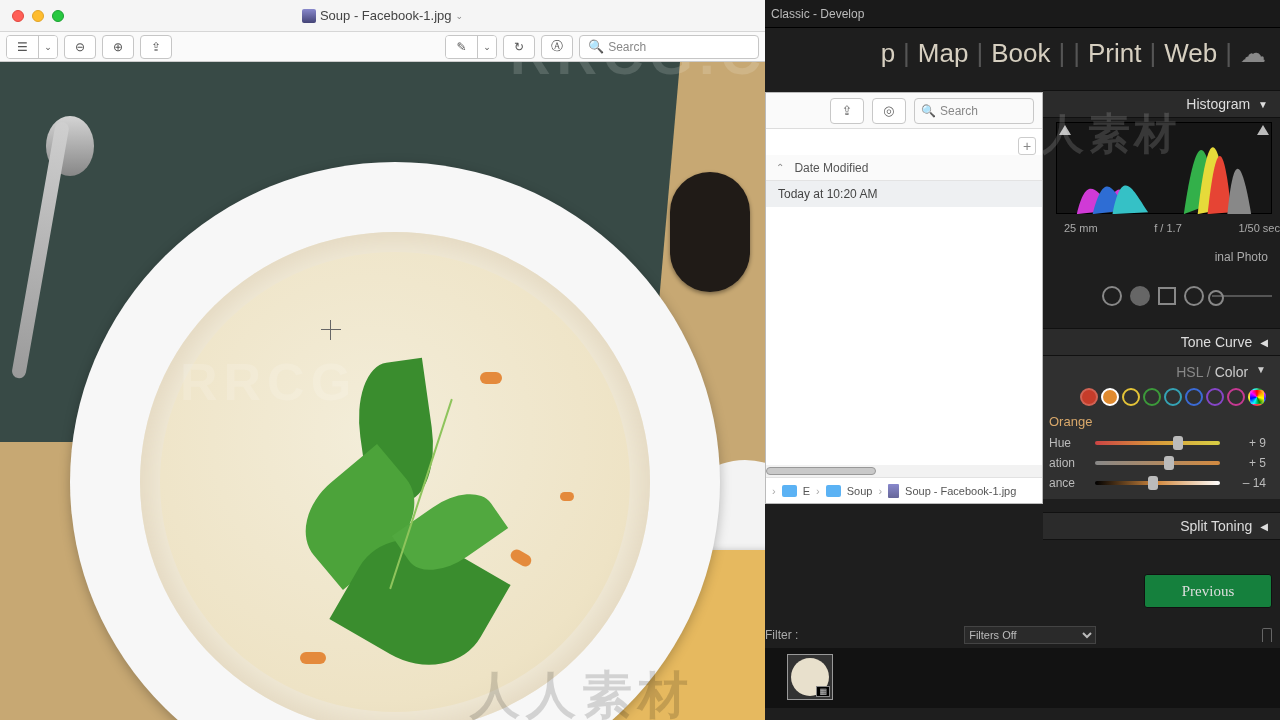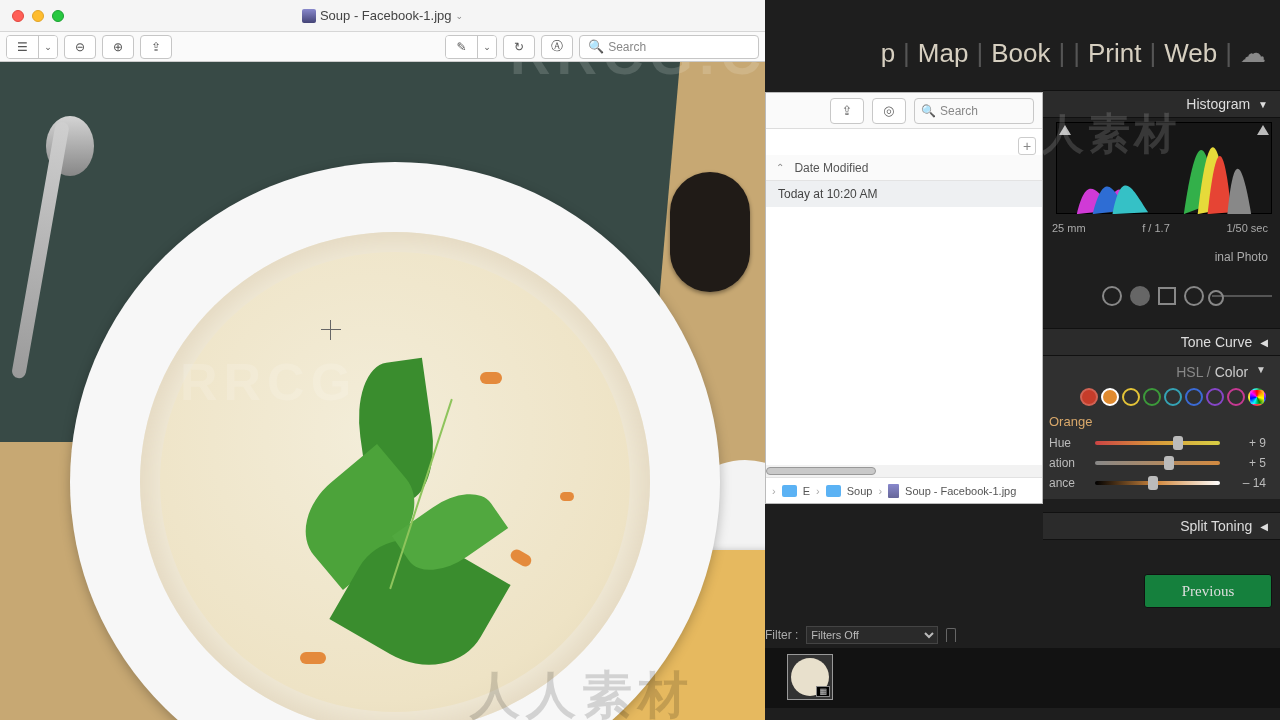--- a/index.html
+++ b/index.html
@@ -68,21 +68,21 @@
   .lr-nav{position:absolute;right:10px;top:38px;display:flex;align-items:center;color:#d6cfc0;font-size:26px;font-family:"Times New Roman",serif;letter-spacing:0;}
   .lr-nav span{padding:0 4px;}
   .lr-nav .sep{color:#555;}
   .panel-head{height:28px;display:flex;align-items:center;justify-content:flex-end;padding-right:12px;background:#2b2b2b;border-top:1px solid #111;border-bottom:1px solid #111;font-size:14px;color:#ddd;}
   .tri{display:inline-block;margin-left:8px;font-size:10px;}
   .histo{position:absolute;right:8px;top:122px;width:216px;height:92px;background:#161616;border:1px solid #000;}
   .histo .corner{position:absolute;width:0;height:0;border-left:6px solid transparent;border-right:6px solid transparent;border-bottom:10px solid #bbb;}
   .histo .cL{left:2px;top:2px;}
   .histo .cR{right:2px;top:2px;}
   .histo-svg{position:absolute;inset:0;}
-  .histo-cap{position:absolute;right:12px;top:222px;width:216px;display:flex;justify-content:space-between;font-size:11px;color:#aaa;}
+  .histo-cap{position:absolute;right:0;top:222px;width:216px;display:flex;justify-content:space-between;font-size:11px;color:#aaa;}
   .origphoto{position:absolute;right:12px;top:250px;font-size:12px;color:#aaa;}
   .profile-row{position:absolute;right:8px;top:282px;width:216px;height:28px;display:flex;align-items:center;gap:8px;justify-content:flex-end;}
   .pf-circle{width:20px;height:20px;border:2px solid #888;border-radius:50%;}
   .pf-circle.solid{background:#666;border-color:#666;}
   .pf-square{width:18px;height:18px;border:2px solid #888;}
   .pf-slider{width:60px;height:2px;background:#555;position:relative;}
   .pf-slider::before{content:"";position:absolute;left:-4px;top:-5px;width:12px;height:12px;border:2px solid #888;border-radius:50%;}
 
   .hsl-panel{position:absolute;right:0;top:356px;left:278px;background:#303030;padding:8px 14px 6px 6px;}
   .hsl-head{display:flex;justify-content:flex-end;color:#ccc;font-size:14px;}
@@ -102,37 +102,38 @@
   .slider-row .sat-t{background:linear-gradient(90deg,#888,#d38a40);}
   .slider-row .lum-t{background:linear-gradient(90deg,#000,#d38a40,#fff);}
   .slider-row .knob{position:absolute;top:-5px;width:10px;height:14px;background:#bbb;border-radius:3px;}
   .slider-row .val{width:40px;text-align:right;}
   
   .split-head{position:absolute;right:0;top:512px;left:278px;}
   .softproof{position:absolute;left:0;top:574px;width:990px;}
   .softproof .bar{position:absolute;right:300px;top:0;height:34px;display:flex;align-items:center;background:#2c2c2c;color:#bbb;font-size:13px;padding:0 12px;border:1px solid #111;border-radius:3px;}
   .two-btn{position:absolute;right:8px;top:574px;display:flex;gap:6px;}
   .lr-btn{background:#15803d;color:#ddd;border:1px solid #111;border-radius:3px;font-size:15px;height:34px;width:128px;display:flex;align-items:center;justify-content:center;font-family:Georgia,serif;}
-  .filter-bar{position:absolute;right:8px;top:624px;left:0;height:22px;display:flex;align-items:center;justify-content:flex-start;gap:8px;font-size:12px;color:#aaa;}
+  .filter-bar{position:absolute;right:8px;top:624px;left:0;height:22px;display:flex;align-items:center;justify-content:space-between;gap:24px;font-size:12px;color:#aaa;}
   .filter-sel{background:#2a2a2a;border:1px solid #444;color:#bbb;height:18px;font-size:11px;width:132px;}
   .lock{width:10px;height:14px;border:1px solid #666;border-radius:2px 2px 0 0;border-bottom:0;display:inline-block;}
 
   .filmstrip{position:absolute;left:0;right:0;top:648px;height:60px;background:#121212;padding:6px;}
   .thumb{width:46px;height:46px;border:1px solid #999;position:relative;background:#333;}
   .thumb-img{position:absolute;inset:3px;border-radius:50%;background:#e8e0cc;}
   .thumb-badge{position:absolute;right:2px;bottom:2px;background:#000;border:1px solid #888;padding:0 2px;font-size:8px;color:#ccc;}
   
   .tonecurve{position:absolute;right:0;left:278px;top:328px;}
   .histogram-head{position:absolute;right:0;left:278px;top:90px;}
 </style>
 </head>
 <body>
 <div id="stage">
 
 <div class="lr">
+  <div class="lr-titlebar">Classic - Develop</div>
   <div class="lr-nav">
     <span>p</span>
         <span class="sep">|</span>
     <span>Map</span>
         <span class="sep">|</span>
     <span>Book</span>
         <span class="sep">|</span>
         <span class="sep">|</span>
     <span>Print</span>
         <span class="sep">|</span>

